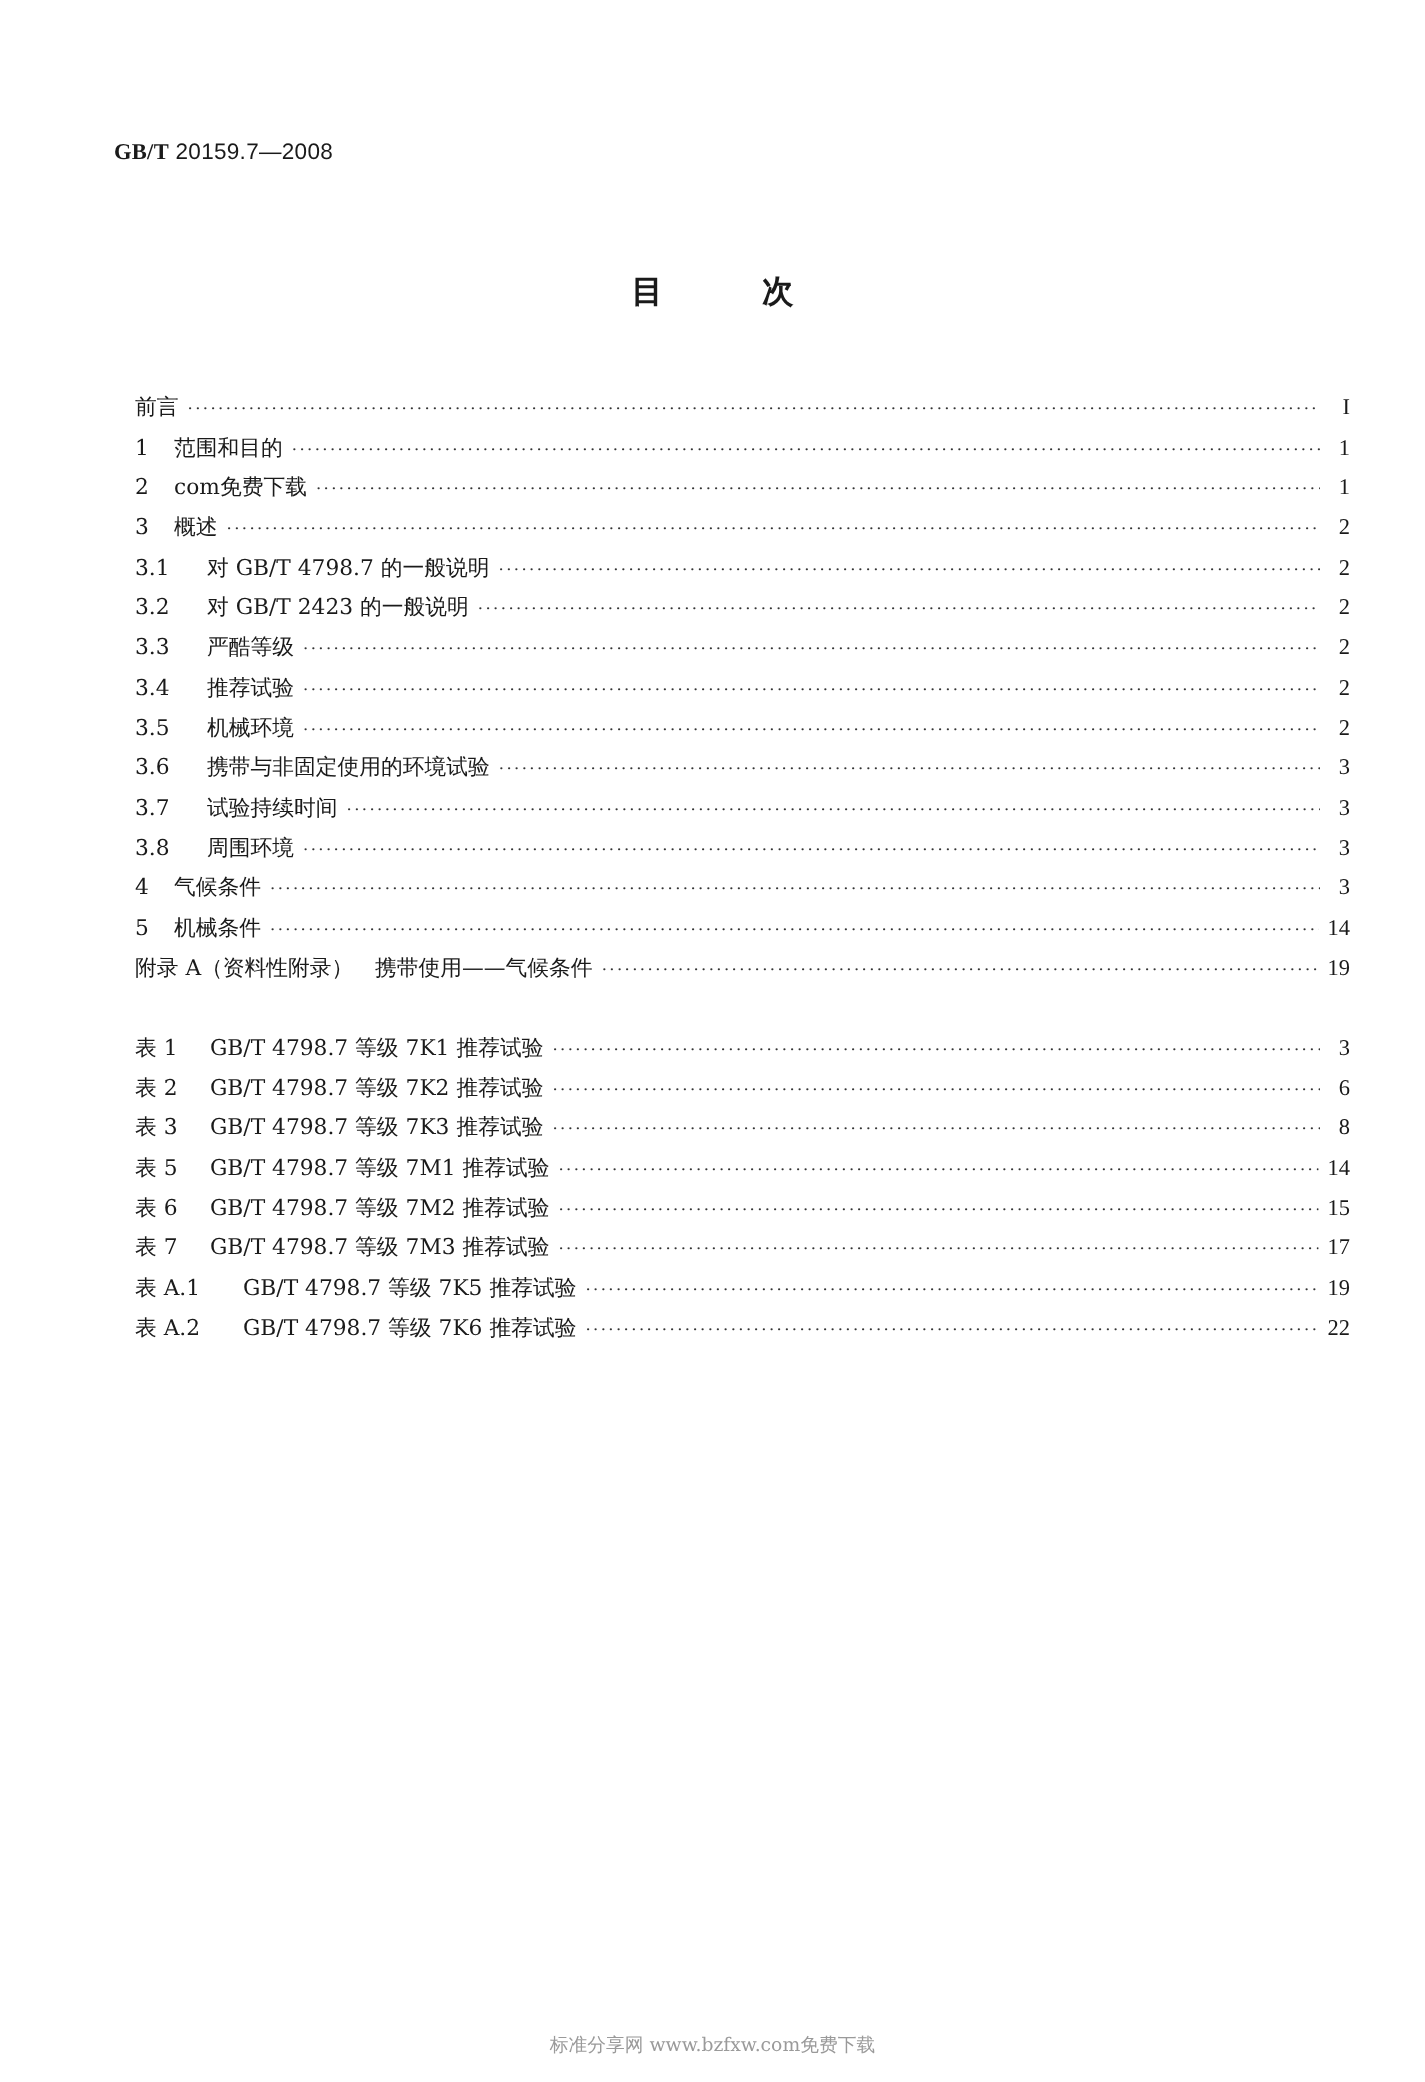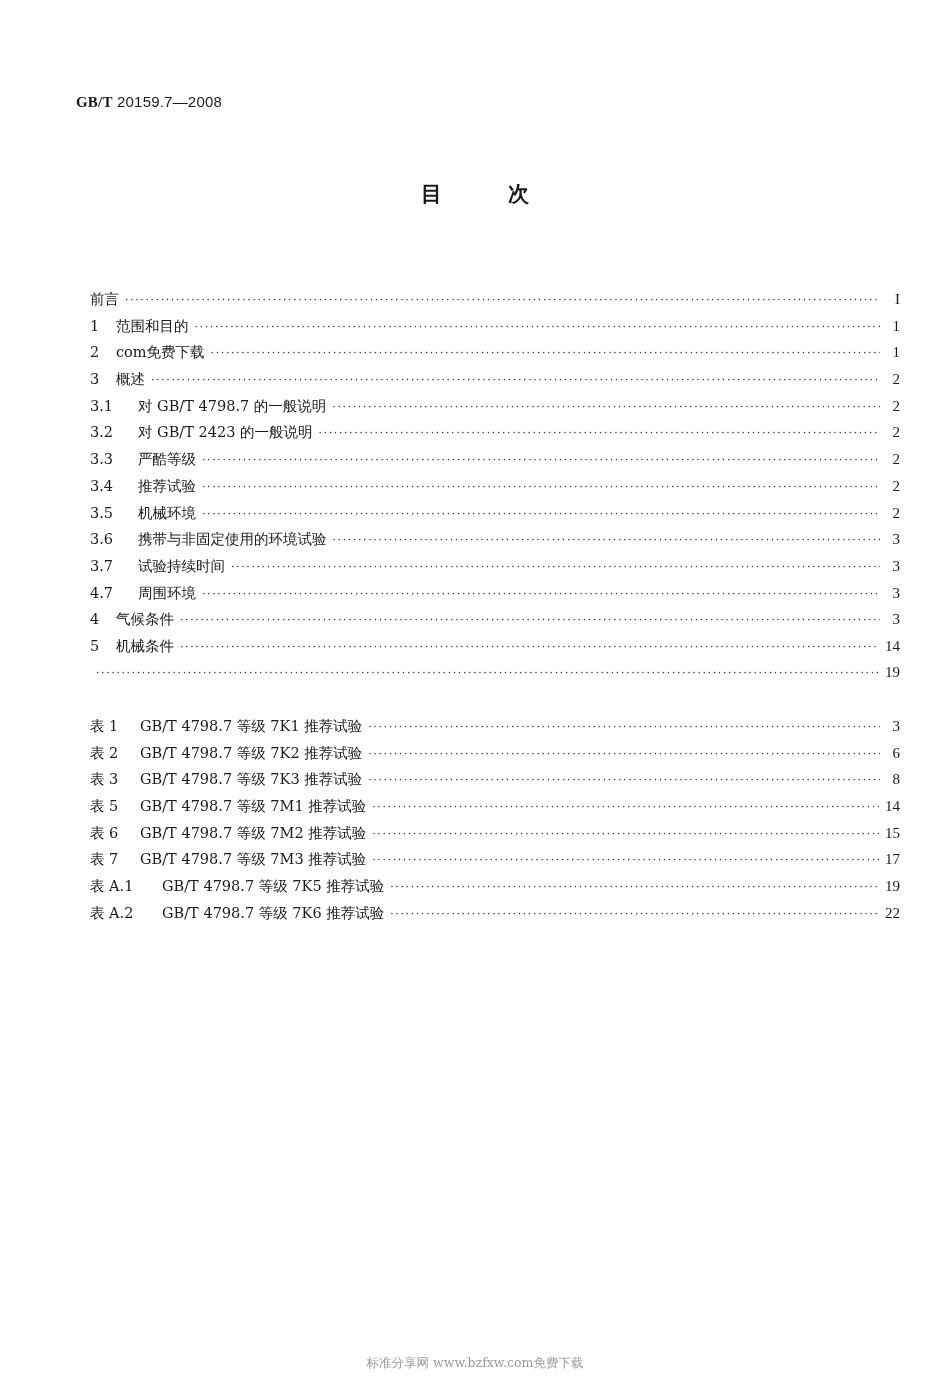--- a/index.html
+++ b/index.html
@@ -13,21 +13,21 @@
     font-family: "Liberation Sans", "DejaVu Sans", sans-serif;
     font-size: 15px; font-weight: bold; letter-spacing: 0.2px;
   }
   .std-code .gbt { font-family: "Liberation Serif", serif; font-weight: bold; }
   .std-code .num { font-weight: normal; }
   .title {
     position: absolute; left: 0; width: 950px; top: 180px; text-align: center;
     font-family: "DejaVu Sans", sans-serif; font-weight: bold; font-size: 21px;
     letter-spacing: 66px; text-indent: 66px;
   }
-  .toc { position: absolute; left: 90px; width: 810px; margin-top: 28px; }
+  .toc { position: absolute; left: 90px; width: 810px; }
   .toc-main { top: 262px; }
   .toc-tables { top: 689px; }
   .row {
     display: flex; align-items: baseline; height: 26.7px;
     font-size: 14.5px; white-space: nowrap;
   }
   .row .num-col { display: inline-block; }
   .row .label { display: inline-block; }
   .row .leader {
     flex: 1; overflow: hidden; margin: 0 6px; color: #333;
@@ -116,38 +116,39 @@
     <span class="leader"></span>
     <span class="page">3</span>
   </div>
   <div class="row">
     <span class="num-col w-sub">3.7</span>
     <span class="label">试验持续时间</span>
     <span class="leader"></span>
     <span class="page">3</span>
   </div>
   <div class="row">
-    <span class="num-col w-sub">4.7</span>
+    <span class="num-col w-sub">3.8</span>
     <span class="label">周围环境</span>
     <span class="leader"></span>
     <span class="page">3</span>
   </div>
   <div class="row">
     <span class="num-col w-sec">4</span>
     <span class="label">气候条件</span>
     <span class="leader"></span>
     <span class="page">3</span>
   </div>
   <div class="row">
     <span class="num-col w-sec">5</span>
     <span class="label">机械条件</span>
     <span class="leader"></span>
     <span class="page">14</span>
   </div>
   <div class="row">
+    <span class="label">附录 A（资料性附录）　携带使用——气候条件</span>
     <span class="leader"></span>
     <span class="page">19</span>
   </div>
 </div>
 
 <div class="toc toc-tables">
   <div class="row">
     <span class="num-col w-tab">表 1</span>
     <span class="label">GB/T 4798.7 等级 7K1 推荐试验</span>
     <span class="leader"></span>

